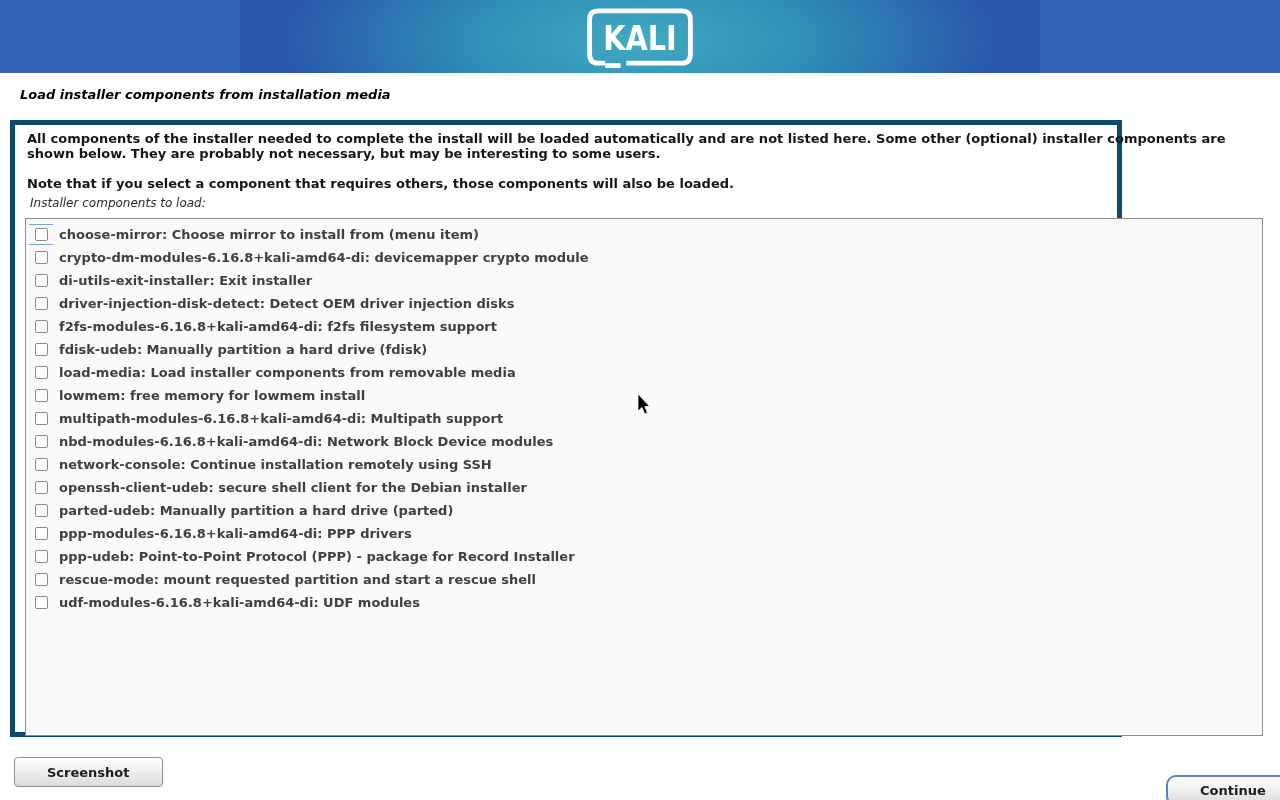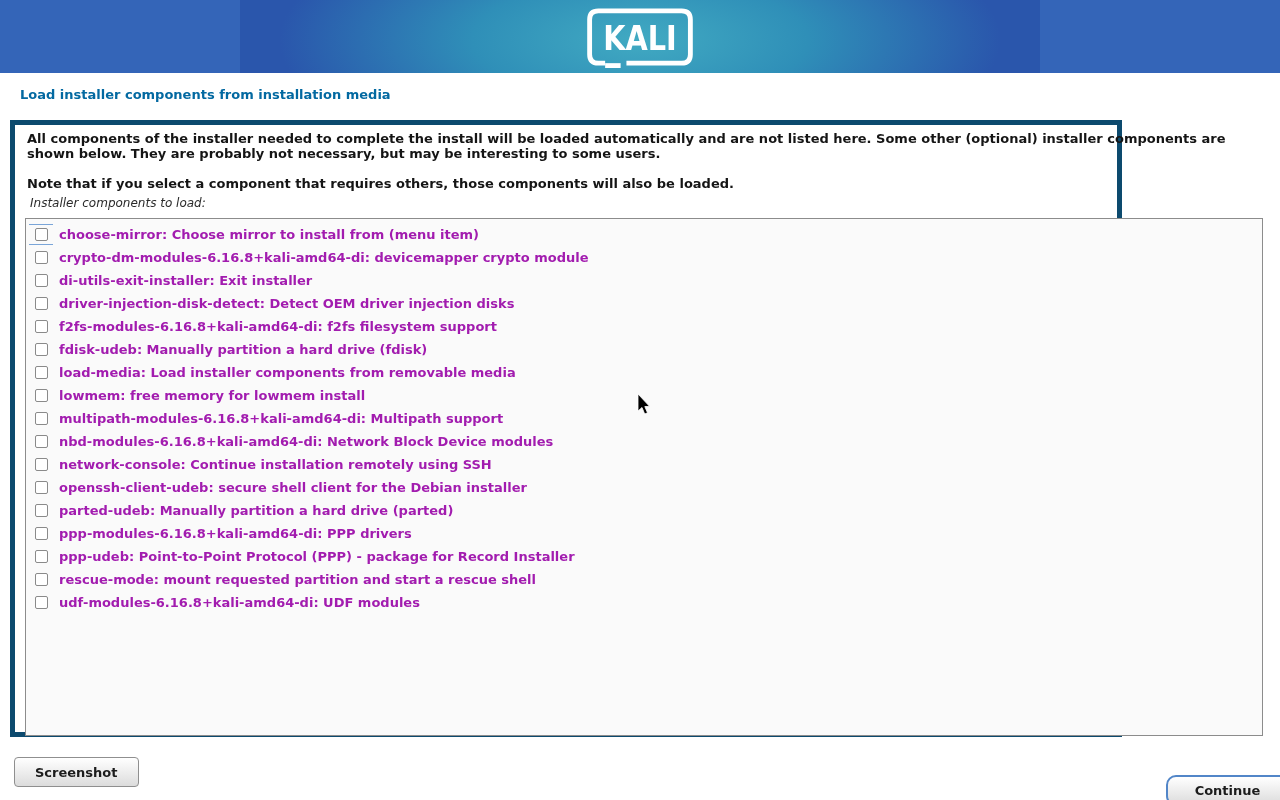--- a/index.html
+++ b/index.html
@@ -21,21 +21,21 @@
   .banner-center {
     width: 800px; height: 73px;
     background: radial-gradient(ellipse 55% 220% at 50% 55%, #41aac2 0%, #2f8fb8 38%, #2a56ac 82%);
     display: flex; align-items: center; justify-content: center;
   }
   .kali-logo { display: block; }
 
   
   .page-title {
     position: absolute; left: 20px; top: 87px;
-    font-size: 13px; font-weight: bold; color: #0369a1;
+    font-size: 13px; font-weight: bold; color: #000000; font-style: italic;
   }
 
   
   .frame {
     position: absolute; left: 10px; top: 120px;
     width: 1112px; height: 617px;
     border: 5px solid #0c4a6e;
     background: #ffffff;
   }
   .intro {
@@ -78,34 +78,34 @@
     border-bottom: 1px solid #7aa5d8;
   }
   .checkbox {
     width: 13px; height: 13px;
     border: 1px solid #8a8a8a;
     border-radius: 2px;
     background: #ffffff;
   }
   .row-label {
     margin-left: 6px;
-    font-size: 13px; font-weight: bold; color: #a21caf;
+    font-size: 13px; font-weight: bold; color: #404040;
     white-space: nowrap;
   }
 
   
   .btn {
     position: absolute;
     height: 30px;
     border: 1px solid #8f8f8f;
     border-radius: 4px;
     background: linear-gradient(#ffffff, #f1f1f1 40%, #dcdcdc);
     font-family: "DejaVu Sans", sans-serif;
     font-size: 13px; font-weight: bold; color: #1c1c1c;
-    padding: 0 20px;
+    padding: 0 32px;
     cursor: default;
   }
   .btn-screenshot { left: 14px; top: 757px; }
   .btn-goback { left: 1044px; top: 757px; width: 71px; margin-top: 48px; }
   .btn-continue {
     left: 1166px; top: 775px; width: 123px; height: 31px;
     border: 2px solid #5286c8;
     border-radius: 10px;
   }
 

